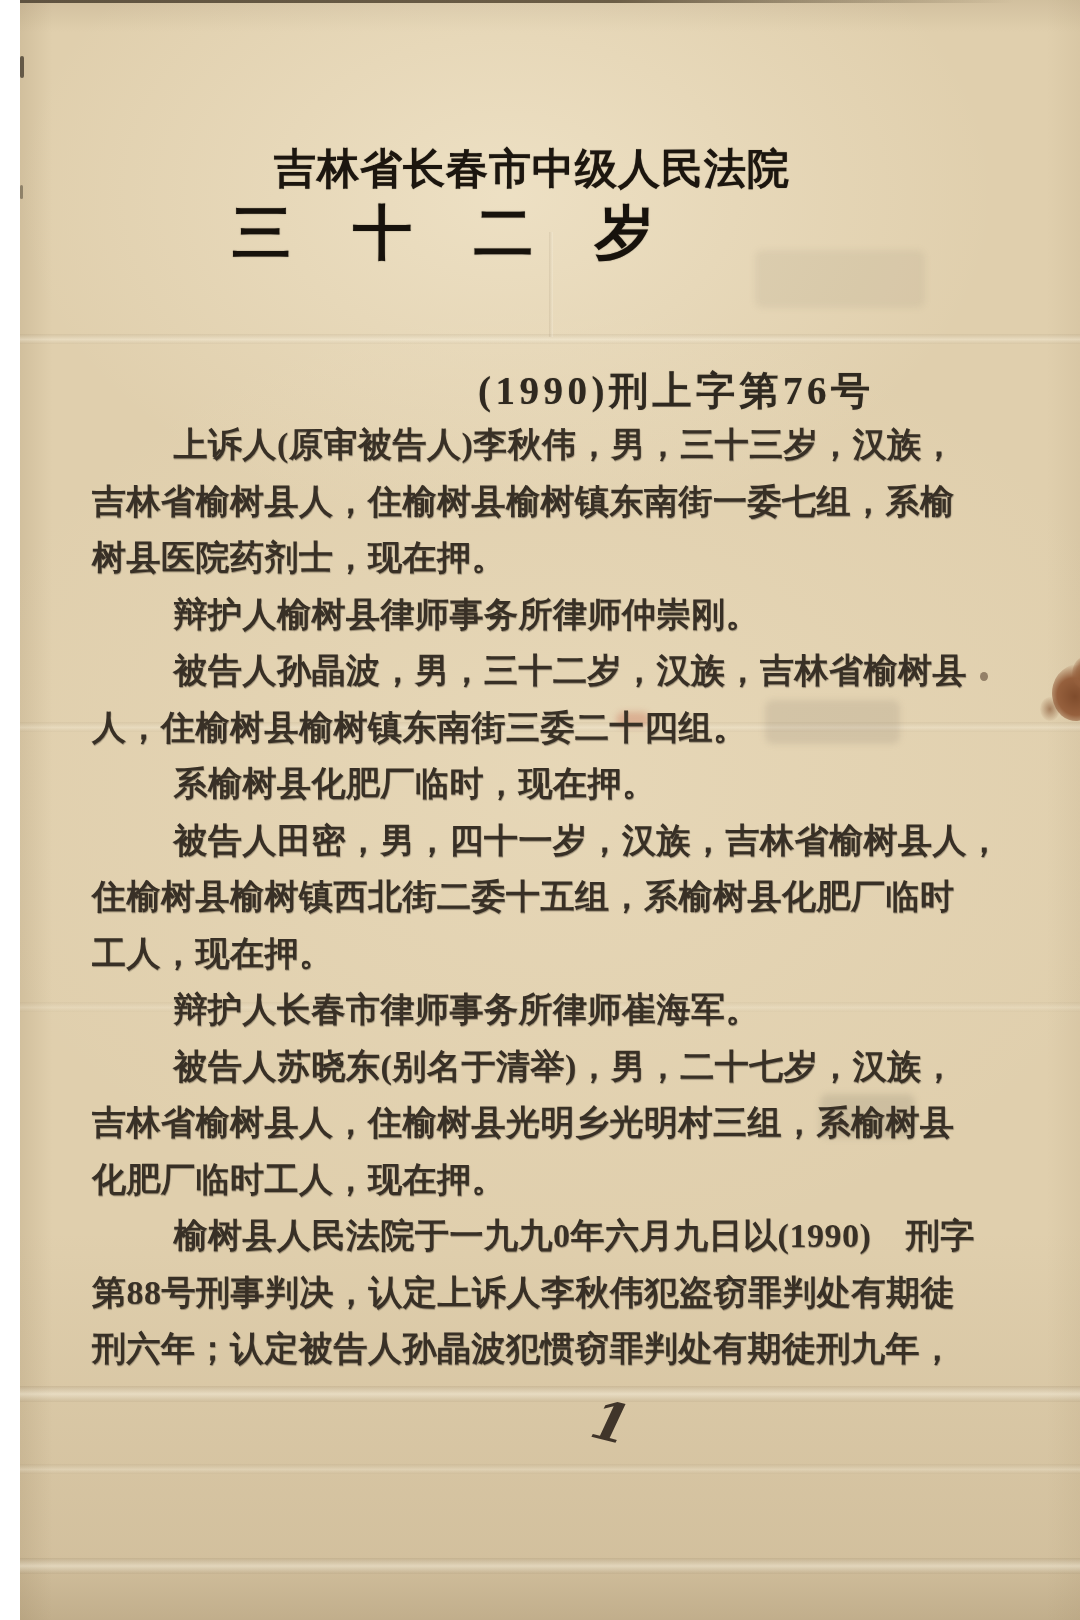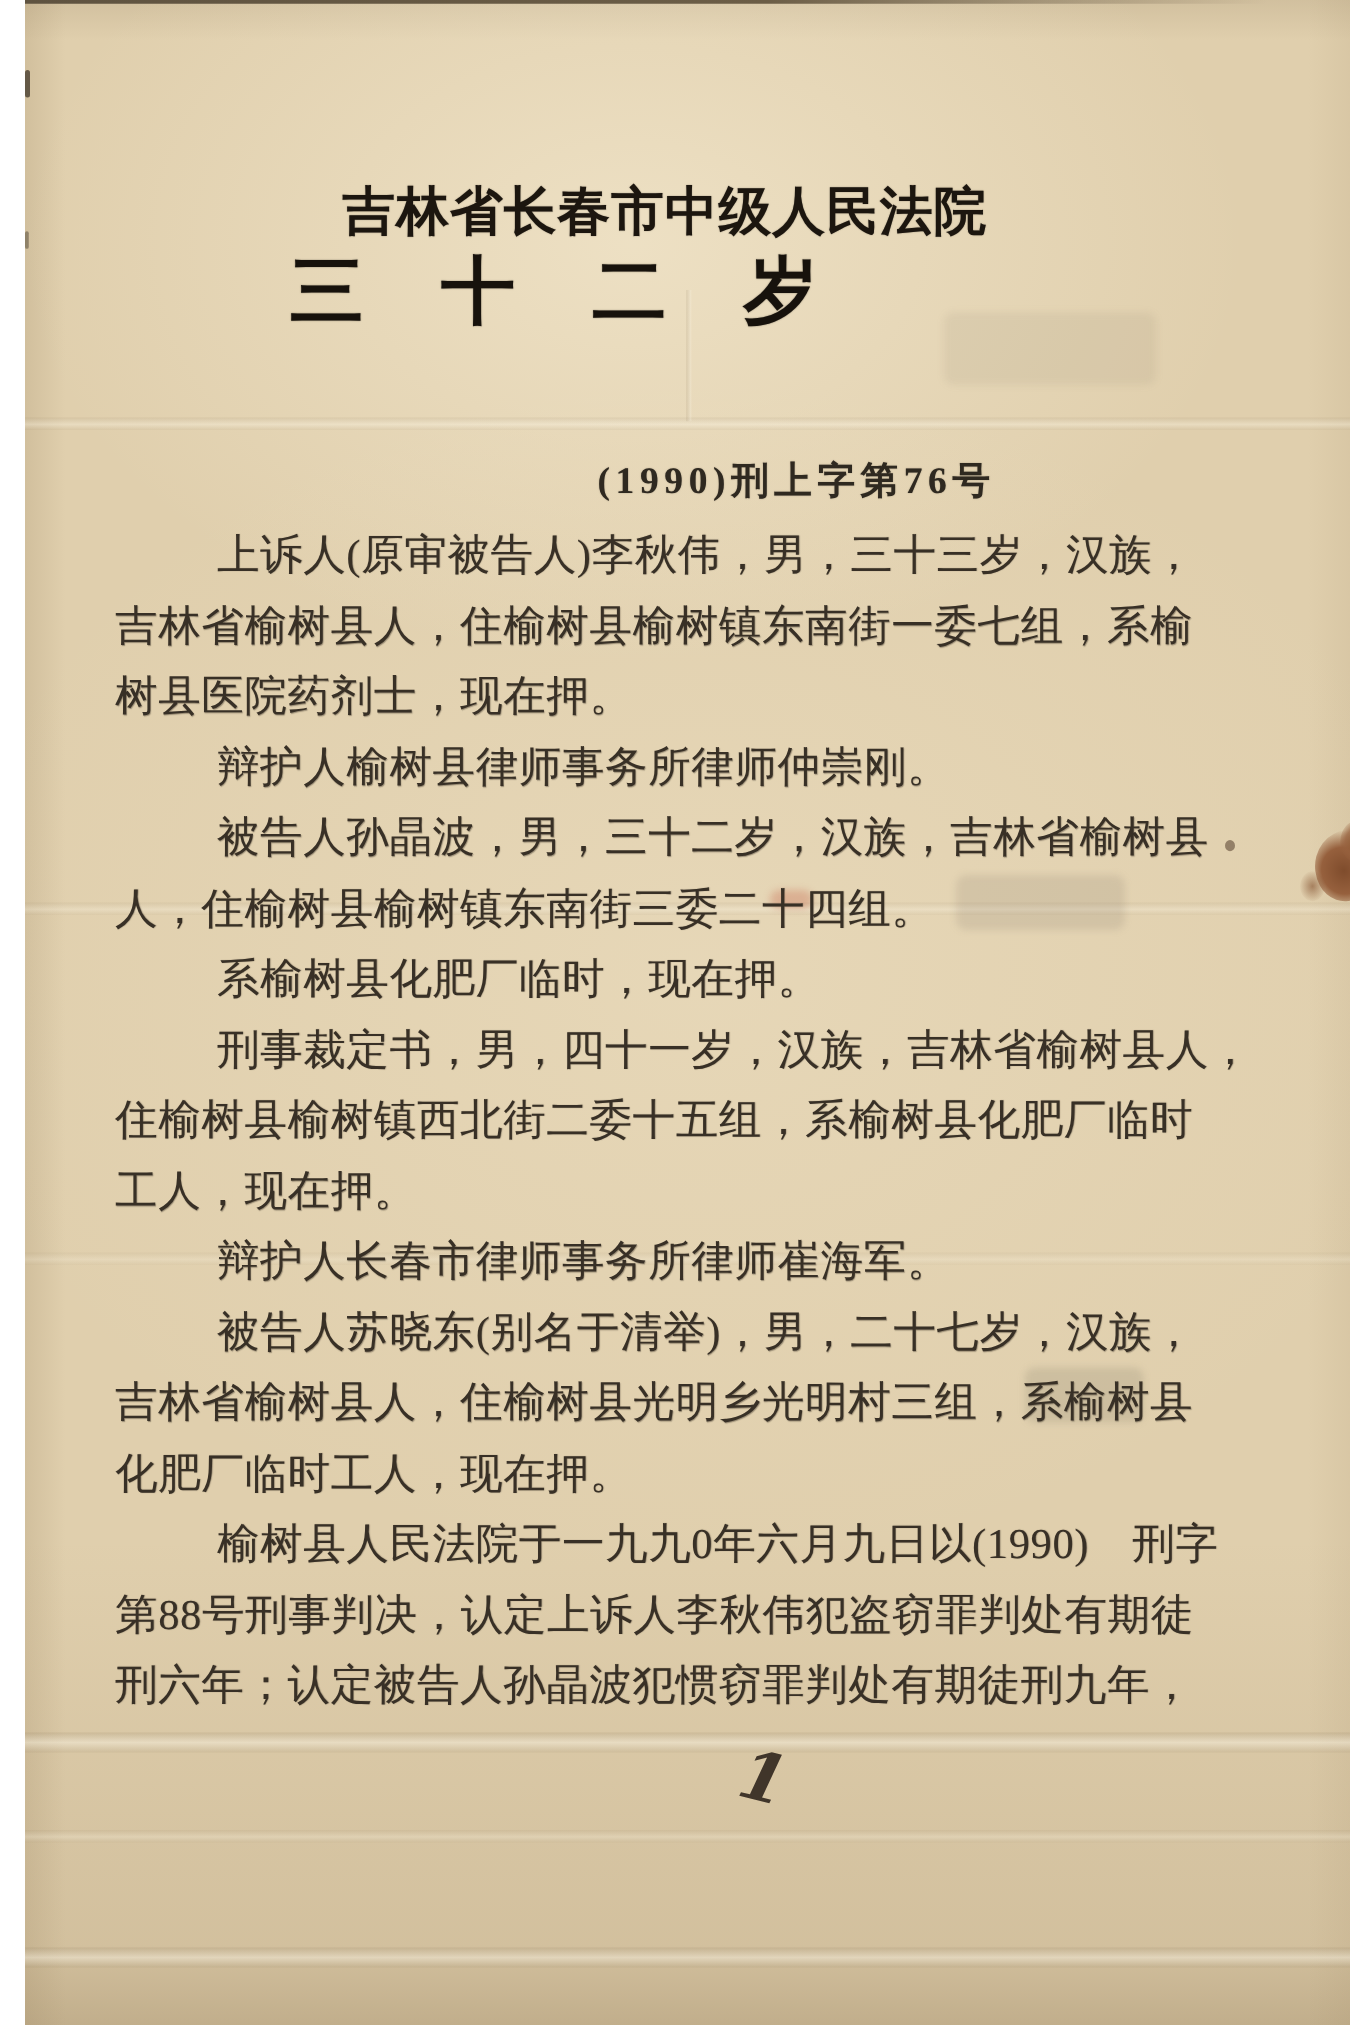--- a/index.html
+++ b/index.html
@@ -29,26 +29,26 @@
     font-size:42px;font-weight:700;letter-spacing:1px;white-space:nowrap;
     color:#1c160f;text-shadow:0 0 1px rgba(30,24,16,.55);
   }
   .doc-title{
     position:absolute;left:212px;top:194px;
     font-size:59px;font-weight:700;letter-spacing:62px;white-space:nowrap;
     color:#17120c;text-shadow:0 0 1.2px rgba(25,20,12,.6);
   }
   .case-no{
     position:absolute;left:458px;top:364px;
-    font-size:30px;font-weight:600;letter-spacing:4.5px;white-space:nowrap;
+    font-size:39px;font-weight:600;letter-spacing:4.5px;white-space:nowrap;
     color:#2f2920;text-shadow:0 0 1px rgba(47,41,32,.5);
   }
   .body-text{
     position:absolute;left:72px;top:417px;width:905px;
-    font-size:34px;line-height:56.5px;font-weight:400;
+    font-size:34px;line-height:56.5px;font-weight:700;
     color:#383026;letter-spacing:.5px;
   }
   .line{white-space:nowrap;text-shadow:.5px .5px .9px rgba(58,48,38,.45);}
   .line.first{text-indent:2.4em;}
   .page-no{
     position:absolute;left:572px;top:1390px;
     font-family:"DejaVu Serif", serif;font-style:italic;font-weight:600;
     font-size:54px;color:#40352a;transform:rotate(14deg);
   }
   .crease{position:absolute;left:0;width:100%;pointer-events:none;}
@@ -115,21 +115,21 @@
   <div class="case-no">(1990)刑上字第76号</div>
 
   <div class="body-text">
     <div class="line first">上诉人(原审被告人)李秋伟，男，三十三岁，汉族，</div>
     <div class="line">吉林省榆树县人，住榆树县榆树镇东南街一委七组，系榆</div>
     <div class="line">树县医院药剂士，现在押。</div>
     <div class="line first">辩护人榆树县律师事务所律师仲崇刚。</div>
     <div class="line first">被告人孙晶波，男，三十二岁，汉族，吉林省榆树县</div>
     <div class="line">人，住榆树县榆树镇东南街三委二十四组。</div>
     <div class="line first">系榆树县化肥厂临时，现在押。</div>
-    <div class="line first">刑事裁定书，男，四十一岁，汉族，吉林省榆树县人，</div>
+    <div class="line first">被告人田密，男，四十一岁，汉族，吉林省榆树县人，</div>
     <div class="line">住榆树县榆树镇西北街二委十五组，系榆树县化肥厂临时</div>
     <div class="line">工人，现在押。</div>
     <div class="line first">辩护人长春市律师事务所律师崔海军。</div>
     <div class="line first">被告人苏晓东(别名于清举)，男，二十七岁，汉族，</div>
     <div class="line">吉林省榆树县人，住榆树县光明乡光明村三组，系榆树县</div>
     <div class="line">化肥厂临时工人，现在押。</div>
     <div class="line first">榆树县人民法院于一九九0年六月九日以(1990)　刑字</div>
     <div class="line">第88号刑事判决，认定上诉人李秋伟犯盗窃罪判处有期徒</div>
     <div class="line">刑六年；认定被告人孙晶波犯惯窃罪判处有期徒刑九年，</div>
   </div>

